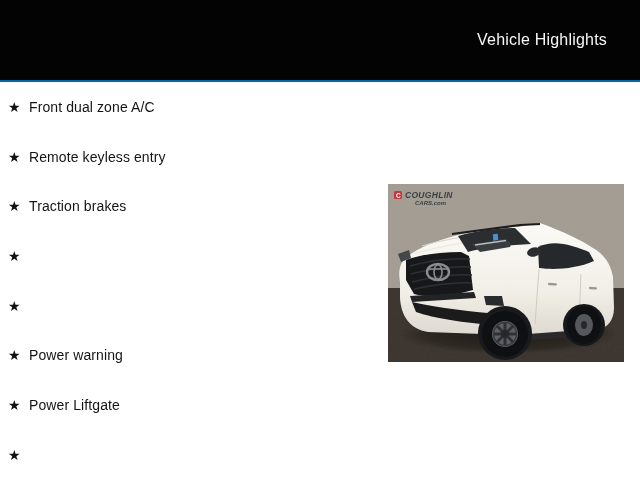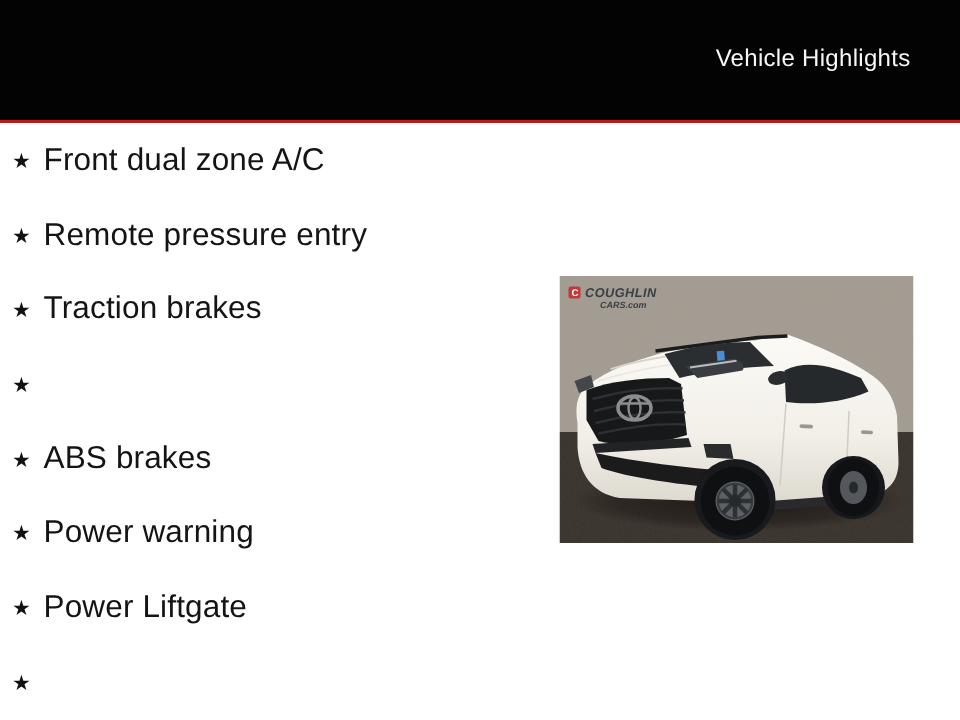--- a/index.html
+++ b/index.html
@@ -3,75 +3,74 @@
 <meta charset="utf-8">
 <style>
   html,body{margin:0;padding:0;}
   body{
     width:640px;height:480px;position:relative;overflow:hidden;
     background:#ffffff;
     font-family:"Liberation Sans","DejaVu Sans",sans-serif;
   }
   .header{
     position:absolute;top:0;left:0;width:640px;height:80px;
-    background:#030303;border-bottom:2px solid #b91c1c;box-sizing:content-box;
+    background:#030303;border-bottom:2px solid #0369a1;box-sizing:content-box;
   }
   .header-title{
     position:absolute;top:31px;right:33px;
     color:#f7f7f7;font-size:16px;letter-spacing:0.2px;white-space:nowrap;
   }
   ul.features{
     position:absolute;top:82px;left:0;margin:0;padding:0;list-style:none;width:380px;
   }
   li.feature{
     height:49.7px;display:flex;align-items:center;
   }
   .star{
     width:21px;margin-left:8px;flex:0 0 21px;
     font-size:14px;line-height:1;color:#111111;
   }
   .feature-label{
-    font-size:21px;color:#141414;letter-spacing:0.1px;white-space:nowrap;
+    font-size:14px;color:#141414;letter-spacing:0.1px;white-space:nowrap;
   }
   .photo{
-    position:absolute;left:373px;top:184px;width:192px;height:178px;
+    position:absolute;left:388px;top:184px;width:192px;height:178px;
   }
   .photo svg{display:block;width:236px;height:178px;}
 </style>
 </head>
 <body>
 
 <div class="header">
   <div class="header-title">Vehicle Highlights</div>
 </div>
 
 <ul class="features">
 
     <li class="feature">
       <span class="star">★</span>
       <span class="feature-label">Front dual zone A/C</span>
     </li>
 
     <li class="feature">
       <span class="star">★</span>
-      <span class="feature-label">Remote pressure entry</span>
+      <span class="feature-label">Remote keyless entry</span>
     </li>
 
     <li class="feature">
       <span class="star">★</span>
       <span class="feature-label">Traction brakes</span>
     </li>
 
     <li class="feature">
       <span class="star">★</span>
     </li>
 
     <li class="feature">
       <span class="star">★</span>
-      <span class="feature-label">ABS brakes</span>
     </li>
 
     <li class="feature">
       <span class="star">★</span>
       <span class="feature-label">Power warning</span>
     </li>
 
     <li class="feature">
       <span class="star">★</span>
       <span class="feature-label">Power Liftgate</span>

